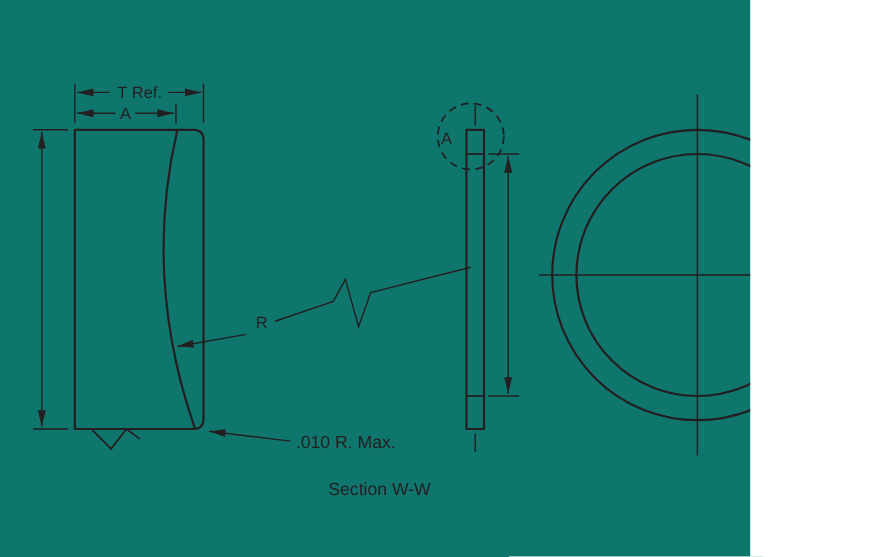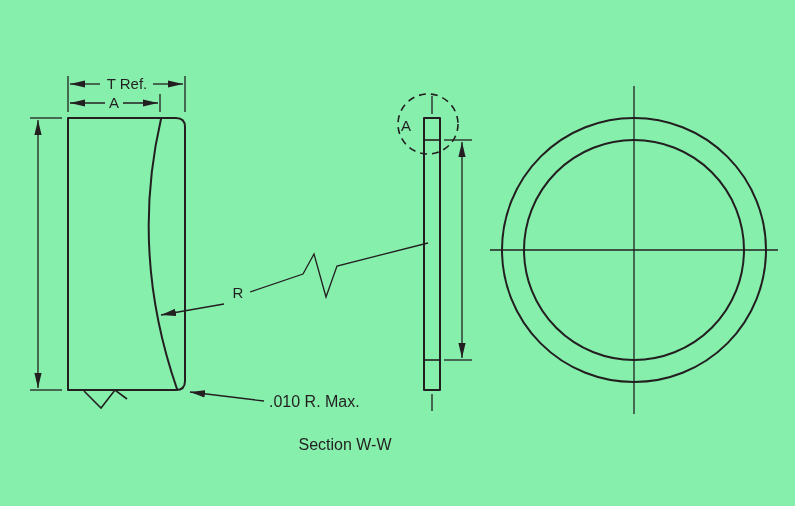--- a/index.html
+++ b/index.html
@@ -1,19 +1,19 @@
 <!DOCTYPE html>
 <html><head>
 <meta charset="utf-8">
 <style>
   html,body{margin:0;padding:0;background:#ffffff;}
   .canvas{
     position:relative;
-    width:795px;height:506px;
-    background:#86efac;
+    width:682px;height:506px;
+    background:#0f766e;
     font-family:"Liberation Sans", sans-serif;
     overflow:hidden;
   }
   svg{display:block;}
   .obj{stroke:#231f20;stroke-width:2;fill:none;stroke-linejoin:round;stroke-linecap:round;}
   .thin{stroke:#231f20;stroke-width:1.3;fill:none;stroke-linecap:butt;}
   .med{stroke:#231f20;stroke-width:1.6;fill:none;}
   .dash{stroke:#231f20;stroke-width:1.6;fill:none;stroke-dasharray:7 5;}
   text{fill:#231f20;font-size:15px;}
   .cap{font-size:16px;}

